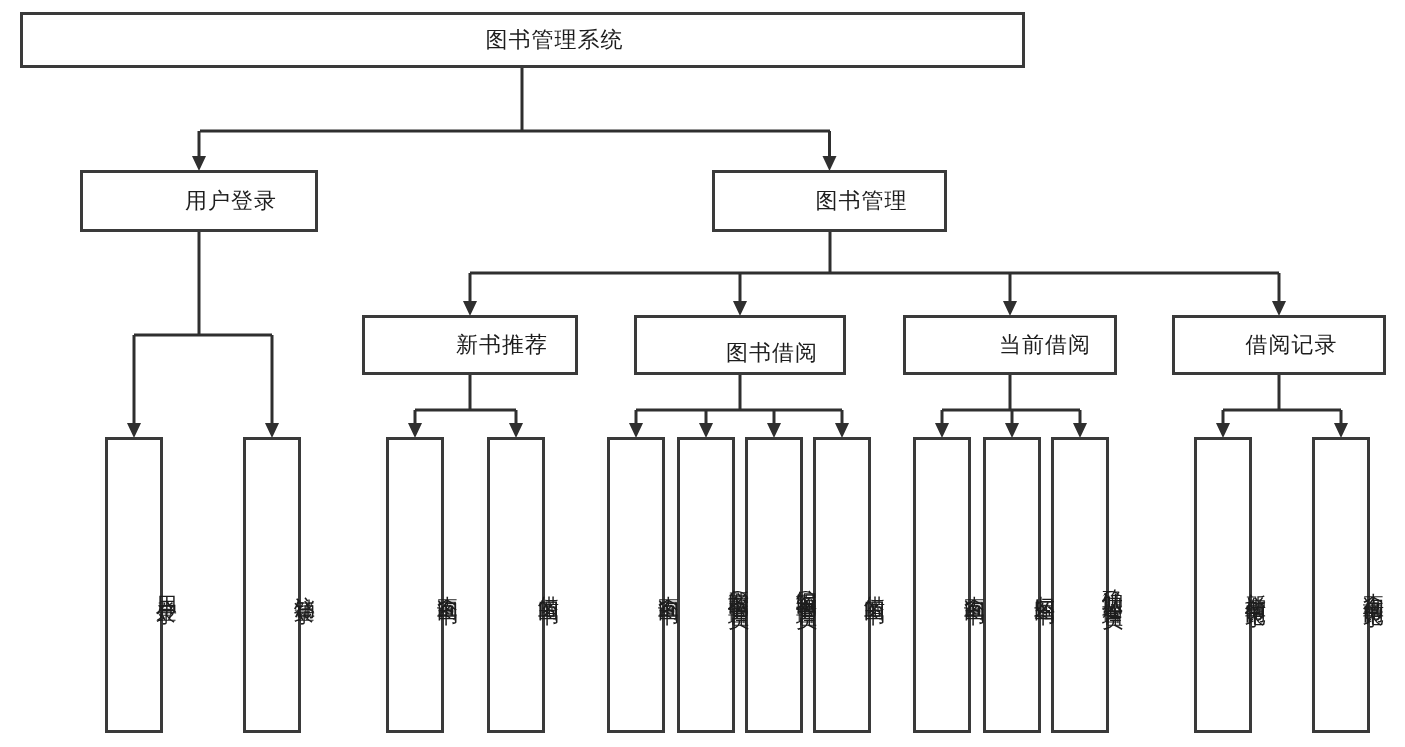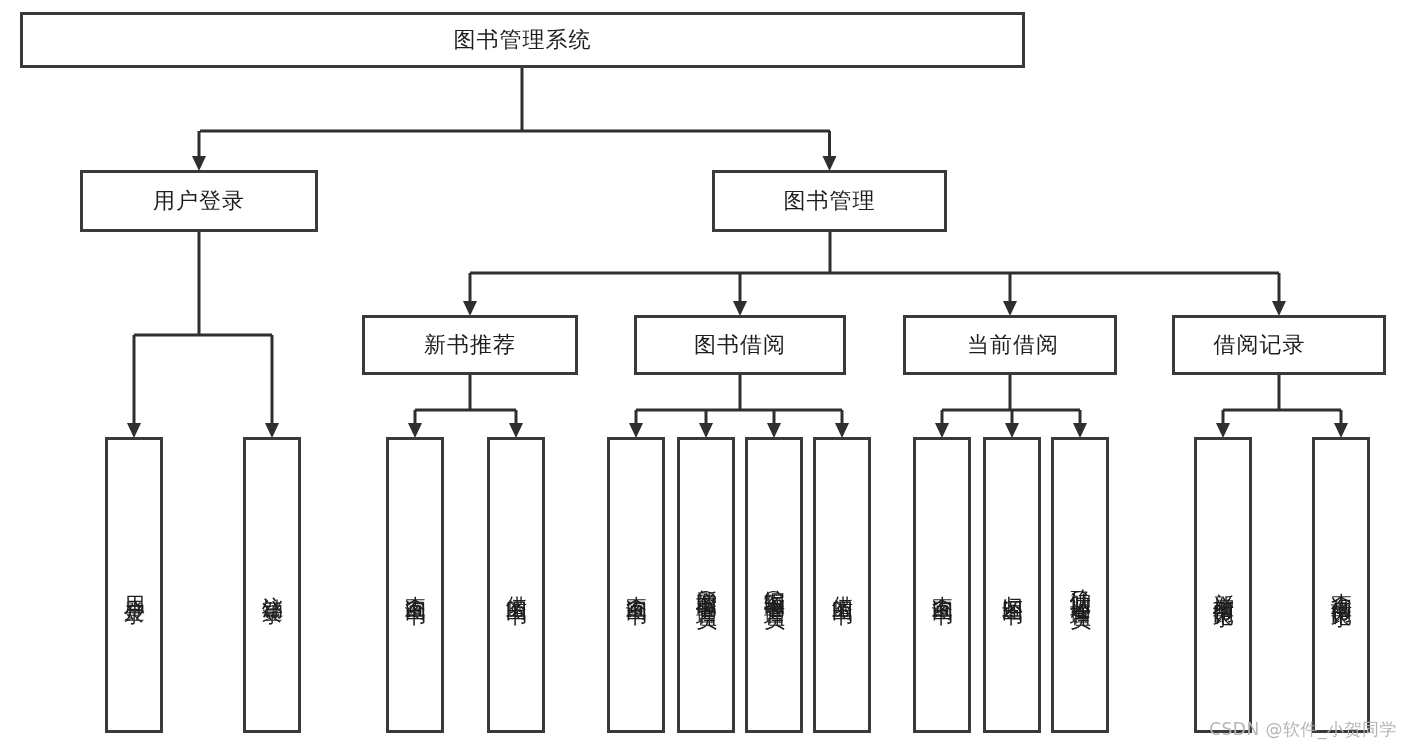--- a/index.html
+++ b/index.html
@@ -50,20 +50,21 @@
     display: flex;
     align-items: center;
     justify-content: center;
     color: #1d1d1d;
     font-family: "DejaVu Sans", "Liberation Sans", sans-serif;
     font-size: 22px;
     line-height: 1.25;
     letter-spacing: 1px;
     white-space: nowrap;
     pointer-events: none;
+    padding-left: 32px;
   }
   .node-label.vertical {
     writing-mode: vertical-rl;
     text-orientation: upright;
     font-size: 21px;
     letter-spacing: 3px;
     line-height: 1;
   }
   .hit-box {
     position: absolute;
@@ -167,21 +168,21 @@
 
   <div id="label-layer">
       <div class="node-label" style="left: 20px; top: 12px; width: 1005px; height: 56px;">图书管理系统</div>
       <div class="hit-box" style="left: 20px; top: 12px; width: 1005px; height: 56px; position: absolute;"></div>
       <div class="node-label" style="left: 80px; top: 170px; width: 238px; height: 62px;">用户登录</div>
       <div class="hit-box" style="left: 80px; top: 170px; width: 238px; height: 62px; position: absolute;"></div>
       <div class="node-label" style="left: 712px; top: 170px; width: 235px; height: 62px; border-radius: 27px;">图书管理</div>
       <div class="hit-box" style="left: 712px; top: 170px; width: 235px; height: 62px; position: absolute;"></div>
       <div class="node-label" style="left: 362px; top: 315px; width: 216px; height: 60px; border-radius: 13px;">新书推荐</div>
       <div class="hit-box" style="left: 362px; top: 315px; width: 216px; height: 60px; position: absolute;"></div>
-      <div class="node-label" style="left: 634px; top: 315px; width: 212px; height: 60px;">图书借阅</div>
+      <div class="node-label" style="left: 634px; top: 323px; width: 212px; height: 60px;">图书借阅</div>
       <div class="hit-box" style="left: 634px; top: 315px; width: 212px; height: 60px; position: absolute;"></div>
       <div class="node-label" style="left: 903px; top: 315px; width: 220px; height: 60px;">当前借阅</div>
       <div class="hit-box" style="left: 903px; top: 315px; width: 214px; height: 60px; position: absolute;"></div>
       <div class="node-label" style="left: 1172px; top: 315px; width: 175px; height: 60px; text-align: right;">借阅记录</div>
       <div class="hit-box" style="left: 1172px; top: 315px; width: 214px; height: 60px; position: absolute;"></div>
       <div class="node-label vertical" style="left: 105px; top: 437px; width: 58px; height: 296px;">用户登录</div>
       <div class="hit-box" style="left: 105px; top: 437px; width: 58px; height: 296px; position: absolute;"></div>
       <div class="node-label vertical" style="left: 243px; top: 437px; width: 58px; height: 296px;">注销登录</div>
       <div class="hit-box" style="left: 243px; top: 437px; width: 58px; height: 296px; position: absolute;"></div>
       <div class="node-label vertical" style="left: 386px; top: 437px; width: 58px; height: 296px;">查询图书</div>
@@ -201,14 +202,13 @@
       <div class="node-label vertical" style="left: 983px; top: 437px; width: 58px; height: 296px;">归还图书</div>
       <div class="hit-box" style="left: 983px; top: 437px; width: 58px; height: 296px; position: absolute;"></div>
       <div class="node-label vertical" style="left: 1051px; top: 437px; width: 58px; height: 296px;">确认归还（管理员）</div>
       <div class="hit-box" style="left: 1051px; top: 437px; width: 58px; height: 296px; position: absolute;"></div>
       <div class="node-label vertical" style="left: 1194px; top: 437px; width: 58px; height: 296px;">新增借阅记录</div>
       <div class="hit-box" style="left: 1194px; top: 437px; width: 58px; height: 296px; position: absolute;"></div>
       <div class="node-label vertical" style="left: 1312px; top: 437px; width: 58px; height: 296px;">查询借阅记录</div>
       <div class="hit-box" style="left: 1312px; top: 437px; width: 58px; height: 296px; position: absolute;"></div>
     </div>
 
-  <div class="watermark">CSDN @软件_小贺同学</div>
 </div>
 
 </body></html>

